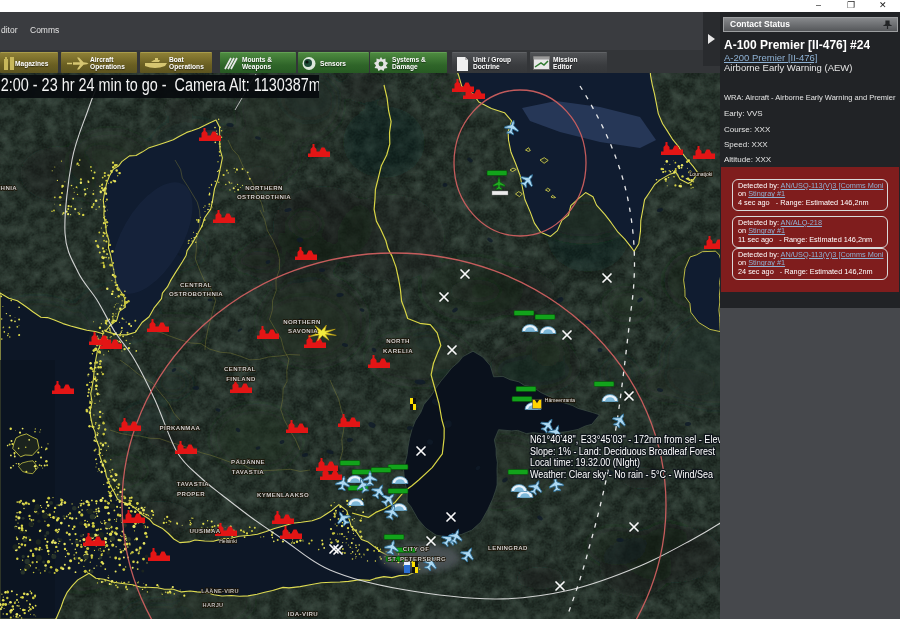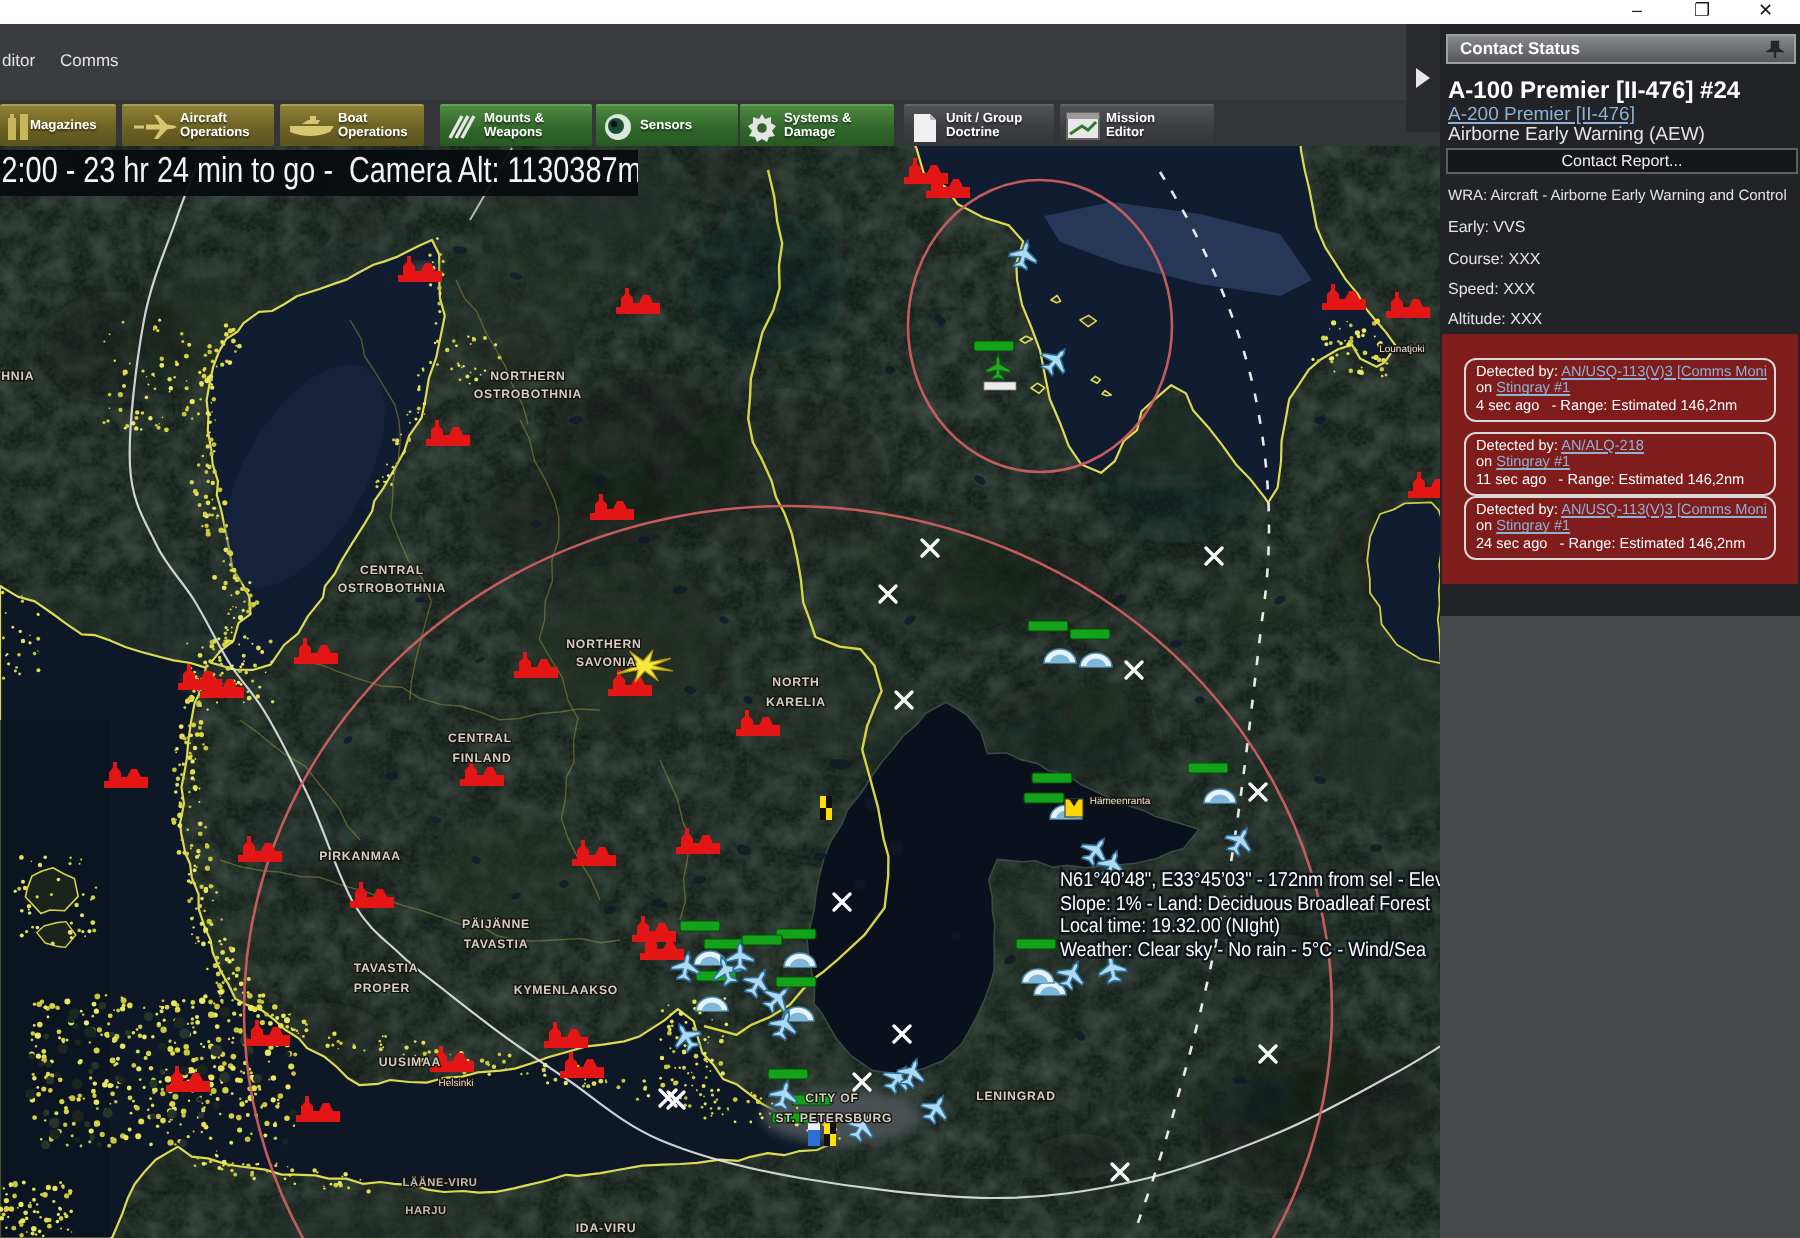--- a/index.html
+++ b/index.html
@@ -1852,22 +1852,21 @@
       <path d="M5,22 L12,27 L5,32 Z" fill="#e8e8e8"></path>
     </svg></div>
 
 <div class="abs sidebar">
  <div class="phead" style="top:5px">Contact Status<svg class="pin" width="9" height="10" viewBox="0 0 9 10">
         <path d="M3,1 L6,1 L6,4.5 L7.5,5.5 L1.5,5.5 L3,4.5 Z M4.5,5.5 L4.5,9" stroke="#232527" stroke-width="1.2" fill="#232527"></path>
       </svg></div>
  <div class="sb" style="top:26px;font-size:12px;font-weight:700;color:#fff">A-100 Premier [II-476] #24</div>
  <div class="sb" style="top:40px;font-size:9.5px"><a class="lnk">A-200 Premier [II-476]</a></div>
  <div class="sb" style="top:50px;font-size:9.5px">Airborne Early Warning (AEW)</div>
- <div class="cbtn" style="top:62px">Contact Report...</div>
- <div class="sb" style="top:81px;width:176px;font-size:7.5px">WRA: Aircraft - Airborne Early Warning and Control</div>
+ <div class="sb" style="top:81px;width:176px;font-size:7.5px">WRA: Aircraft - Airborne Early Warning and Premier</div>
  <div class="sb" style="top:97px">Early: VVS</div>
  <div class="sb" style="top:113px">Course: XXX</div>
  <div class="sb" style="top:128px">Speed: XXX</div>
  <div class="sb" style="top:143px">Altitude: XXX</div>
  <div class="dpanel">
   <div class="dbox" style="top:12px">Detected by: <a class="lnk">AN/USQ-113(V)3 [Comms Moni</a><br>on <a class="lnk">Stingray #1</a><br>4 sec ago&nbsp;&nbsp; - Range: Estimated 146,2nm</div>
   <div class="dbox" style="top:49px">Detected by: <a class="lnk">AN/ALQ-218</a><br>on <a class="lnk">Stingray #1</a><br>11 sec ago&nbsp;&nbsp; - Range: Estimated 146,2nm</div>
   <div class="dbox" style="top:81px">Detected by: <a class="lnk">AN/USQ-113(V)3 [Comms Moni</a><br>on <a class="lnk">Stingray #1</a><br>24 sec ago&nbsp;&nbsp; - Range: Estimated 146,2nm</div>
  </div>
  <div class="sbot"></div>

